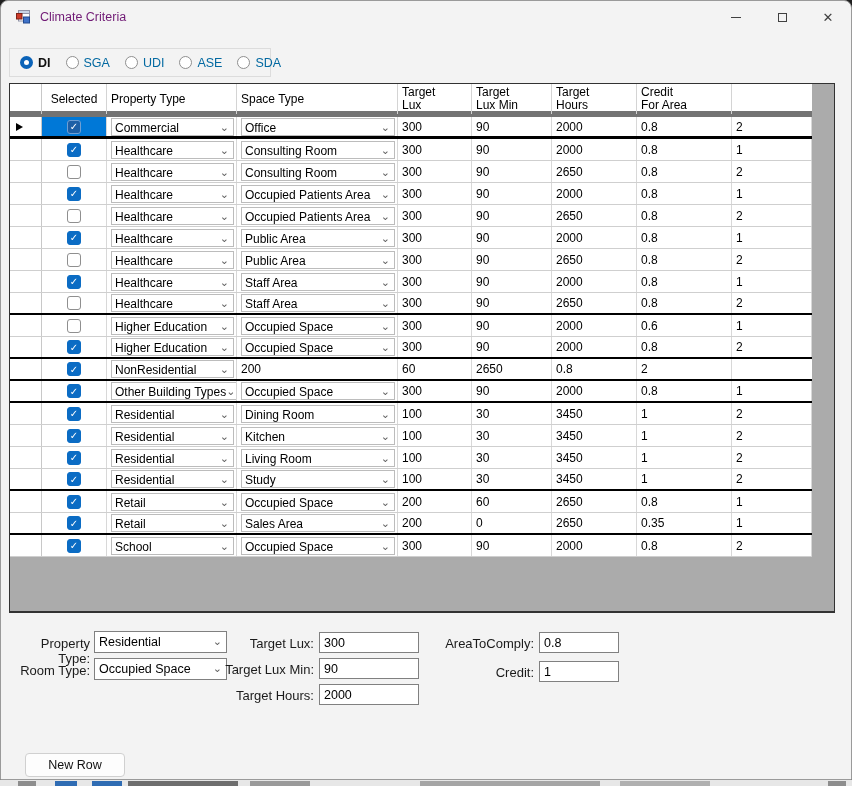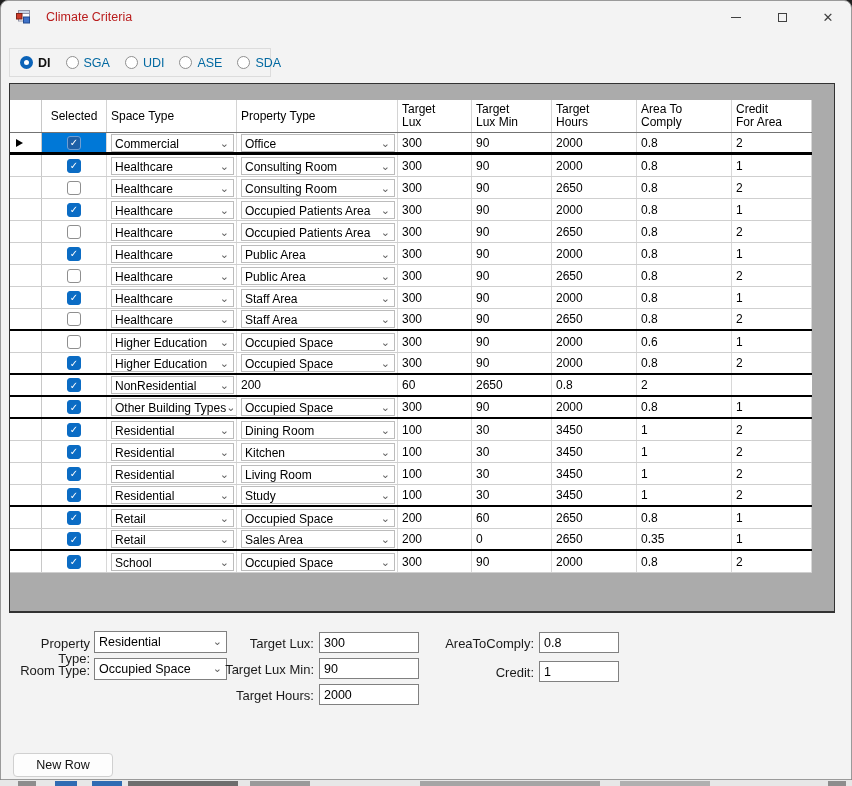--- a/index.html
+++ b/index.html
@@ -5,41 +5,41 @@
   * { margin:0; padding:0; box-sizing:border-box; }
   html,body { width:852px; height:786px; }
   body { font-family:"Liberation Sans", sans-serif; background:#1f1f1f; position:relative; overflow:hidden; }
 
   .window { position:absolute; left:0; top:0; width:852px; height:780px;
     background:#f3f3f3; border:1px solid #9a9a9a; border-radius:8px 8px 0 0; overflow:hidden; }
 
   
   .titlebar { position:absolute; left:0; top:0; right:0; height:32px; display:flex; align-items:center; }
   .app-icon { width:16px; height:16px; margin-left:14px; }
-  .title { margin-left:15px; font-size:12.5px; color:#b91c1c; }
+  .title { margin-left:9px; font-size:12.5px; color:#701a75; }
   .win-controls { margin-left:auto; display:flex; height:32px; }
   .win-btn { width:46px; height:32px; display:flex; align-items:center; justify-content:center; color:#404040; }
   .glyph-min { width:10px; height:0; border-top:1px solid #404040; display:block; }
   .glyph-max { width:9px; height:9px; border:1px solid #404040; display:block; }
   .glyph-close { font-size:13px; line-height:1; color:#404040; }
 
   
   .radio-panel { position:absolute; left:8px; top:47px; width:262px; height:29px;
     border:1px solid #dcdcdc; display:flex; align-items:center; padding-left:10px; gap:15px; background:#f3f3f3; }
   .radio { display:inline-flex; align-items:center; gap:5px; }
   .rdot { width:13px; height:13px; border-radius:50%; background:#fff; border:1px solid #8f8f8f; }
   .radio.sel .rdot { border:4px solid #0b63b8; background:#fff; }
   .rlab { font-size:12.5px; color:#0369a1; }
   .radio.sel .rlab { color:#111; font-weight:700; }
 
   
   .grid { position:absolute; left:8px; top:82px; width:826px; height:530px;
     background:#ababab; border:1px solid #323232; border-bottom-width:2px; overflow:hidden; }
   .ghead, .grow { display:grid; grid-template-columns:32px 65px 130px 161px 74px 80px 85px 95px 80px; width:802px; background:#fff; }
-  .ghead { height:33px; border-bottom:1px solid #737373;margin-top:16px; }
+  .ghead { height:33px; border-bottom:6px solid #737373; }
   .hcell { border-right:1px solid #d4d4d4; font-size:12px; color:#000; padding:2px 4px;
     display:flex; align-items:center; white-space:pre-line; line-height:13px; }
   .hcell.c0 { border-right:1px solid #c8c8c8; }
   .hcell.c1 { justify-content:center; }
   .grow { height:22px; border-bottom:1px solid #cfcfcf; }
   .grow.thick { border-bottom:2px solid #000; }
   .grow.current.thick { border-bottom:3px solid #000; }
   .cell { border-right:1px solid #d8d8d8; font-size:12px; color:#000; display:flex; align-items:center;
     padding-left:4px; overflow:hidden; white-space:nowrap; }
   .cell.rowheader { background:#fff; border-right:1px solid #c8c8c8; padding-left:6px; }
@@ -59,21 +59,21 @@
   .flabel { position:absolute; font-size:13px; color:#1b1b1b; text-align:right; }
   .fcombo { position:absolute; height:22px; background:#fff; border:1px solid #808080;
     display:flex; align-items:center; padding-left:4px; font-size:12.5px; color:#000; }
   .fcombo .chev { margin-left:auto; }
   .ftext { position:absolute; height:21px; background:#fff; border:1px solid #808080;
     font-size:12.5px; color:#000; display:flex; align-items:center; padding-left:4px; }
 
   
   .btn { position:absolute; height:24px; background:#fdfdfd; border:1px solid #d0d0d0; border-radius:4px;
     font-size:12.5px; color:#111; display:flex; align-items:center; justify-content:center; }
-  .btn-new { left:12px; top:752px; width:100px; }
+  .btn-new { left:24px; top:752px; width:100px; }
   .btn-del { left:122px; top:752px; width:131px; }
 
   
   .strip { position:absolute; left:0; top:780px; width:852px; height:6px; background:#e7e7e7; overflow:hidden; }
   .strip .frag { position:absolute; top:1px; height:5px; }
 </style>
 </head>
 <body>
 
 <div class="window">
@@ -119,30 +119,28 @@
       <span class="radio dis">
         <span class="rdot"></span>
         <span class="rlab">SDA</span>
       </span>
     </div>
 
   <div class="grid">
     <div class="ghead">
         <div class="hcell c0"></div>
         <div class="hcell c1">Selected</div>
+        <div class="hcell c2">Property Type</div>
         <div class="hcell c3">Space Type</div>
-        <div class="hcell c2">Property Type</div>
         <div class="hcell c4">Target
 Lux</div>
         <div class="hcell c5">Target
 Lux Min</div>
         <div class="hcell c6">Target
 Hours</div>
-        <div class="hcell c7">Area To
-Comply</div>
         <div class="hcell c8">Credit
 For Area</div>
       </div>
     <div>
         <div class="grow thick current">
           <div class="cell c0 rowheader">
             <span class="arrow"></span>
           </div>
           <div class="cell c1 cbcell selcell">
             <span class="cb on">✓</span>

